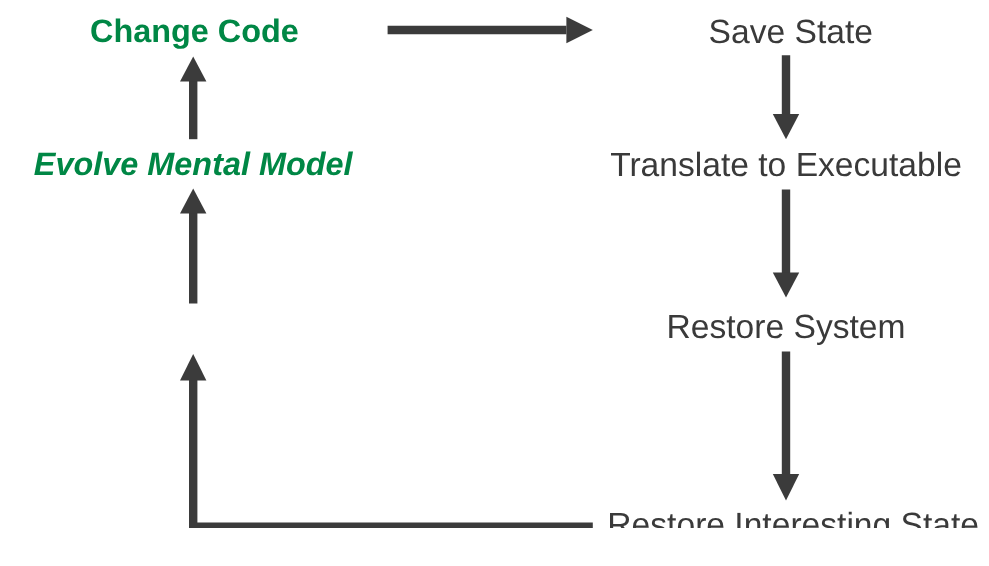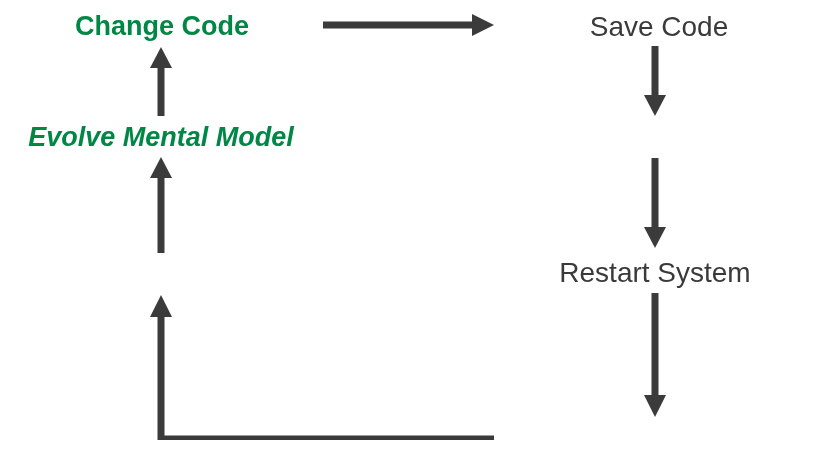--- a/index.html
+++ b/index.html
@@ -88,19 +88,21 @@
       <polyline points="494,439 161,439 161,316" stroke-width="7" fill="none"></polyline>
       <polygon points="150,317 172,317 161,295" stroke="none"></polygon>
     </g>
   </svg>
 
   <div class="node left pos-change-code">Change Code</div>
 
   <div class="node left pos-evolve-mental">Evolve Mental Model</div>
 
 
-  <div class="node right pos-save-code">Save Code</div>
+  <div class="node right pos-save-code">Save State</div>
 
+  <div class="node right pos-translate-exec">Translate to Executable</div>
 
-  <div class="node right pos-restart-system">Restart System</div>
+  <div class="node right pos-restart-system">Restore System</div>
 
+  <div class="node right pos-restore-state">Restore Interesting State</div>
 
 </div>
 
 </body></html>

